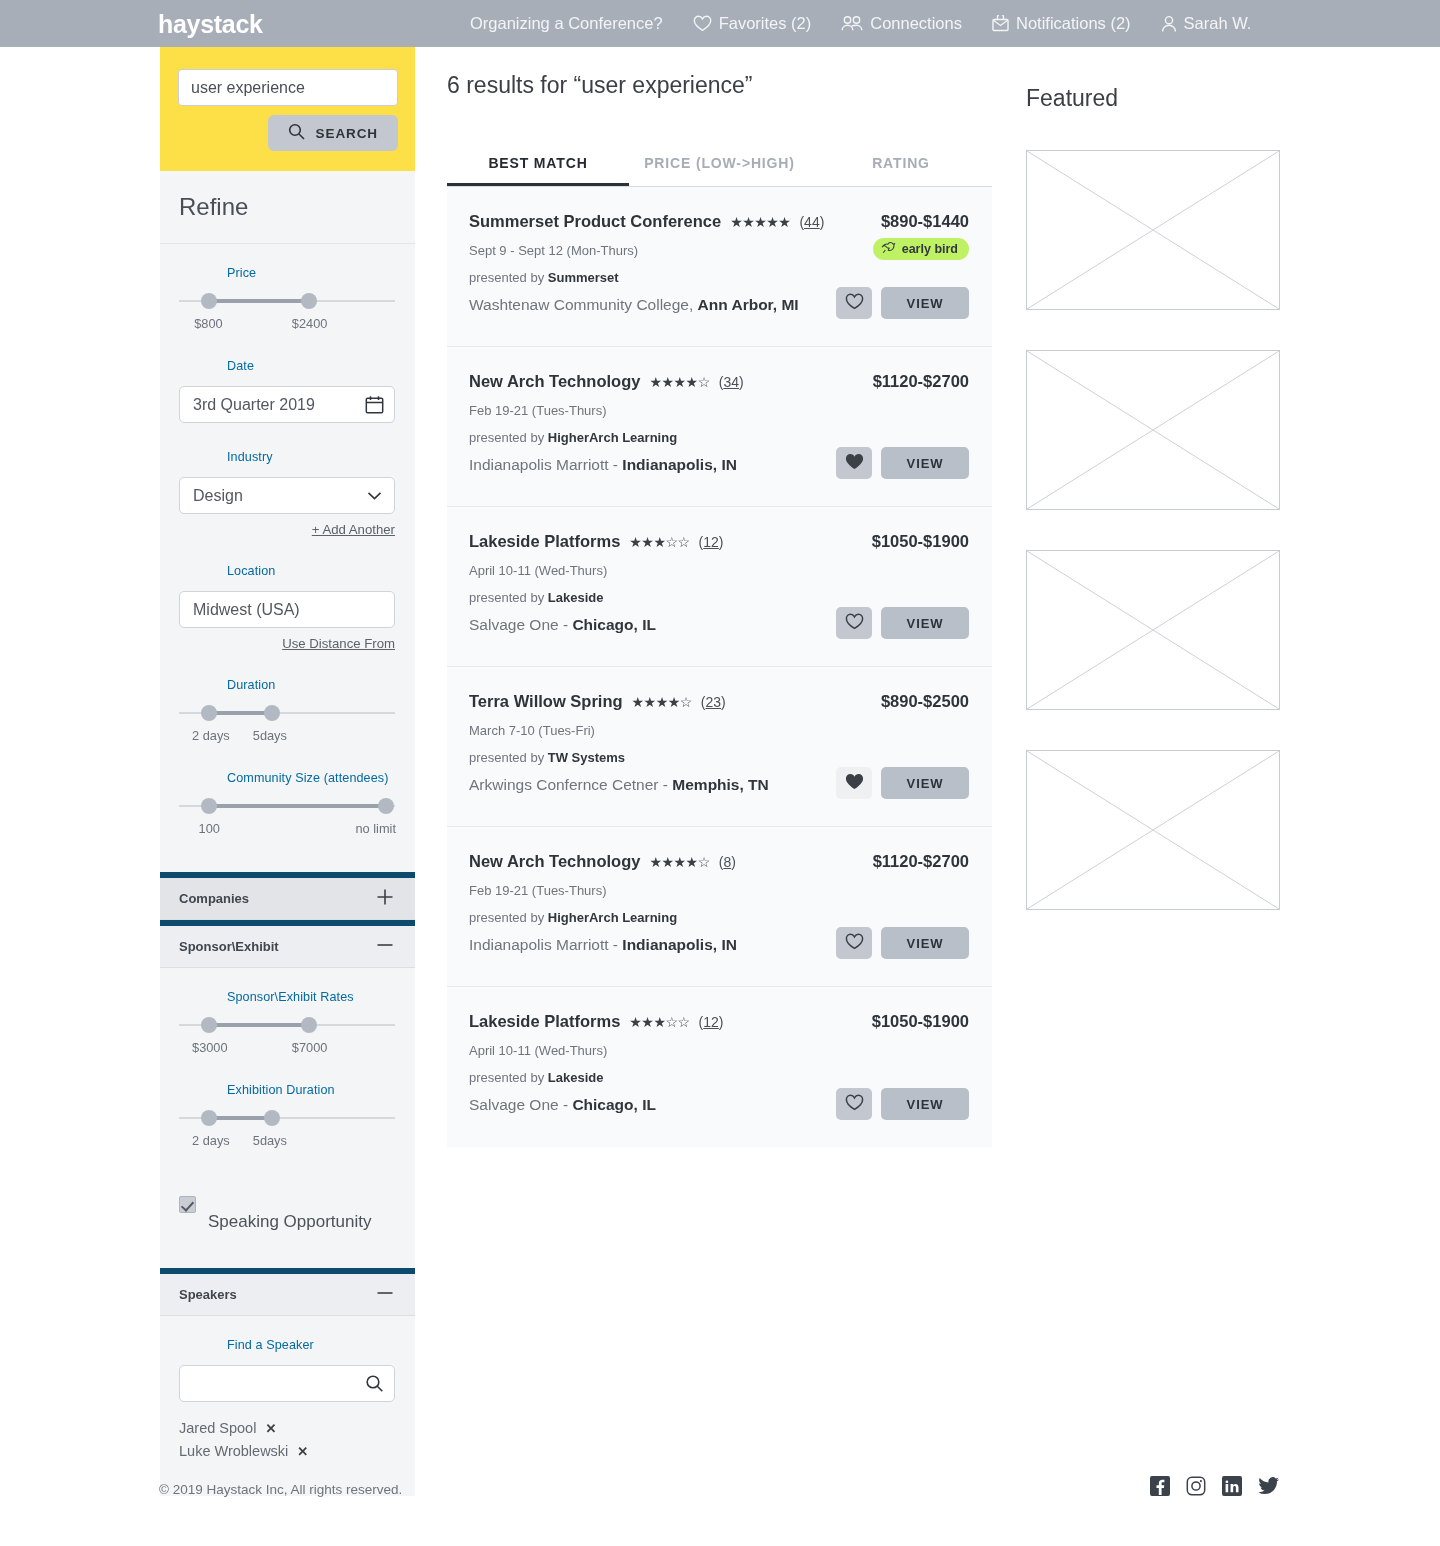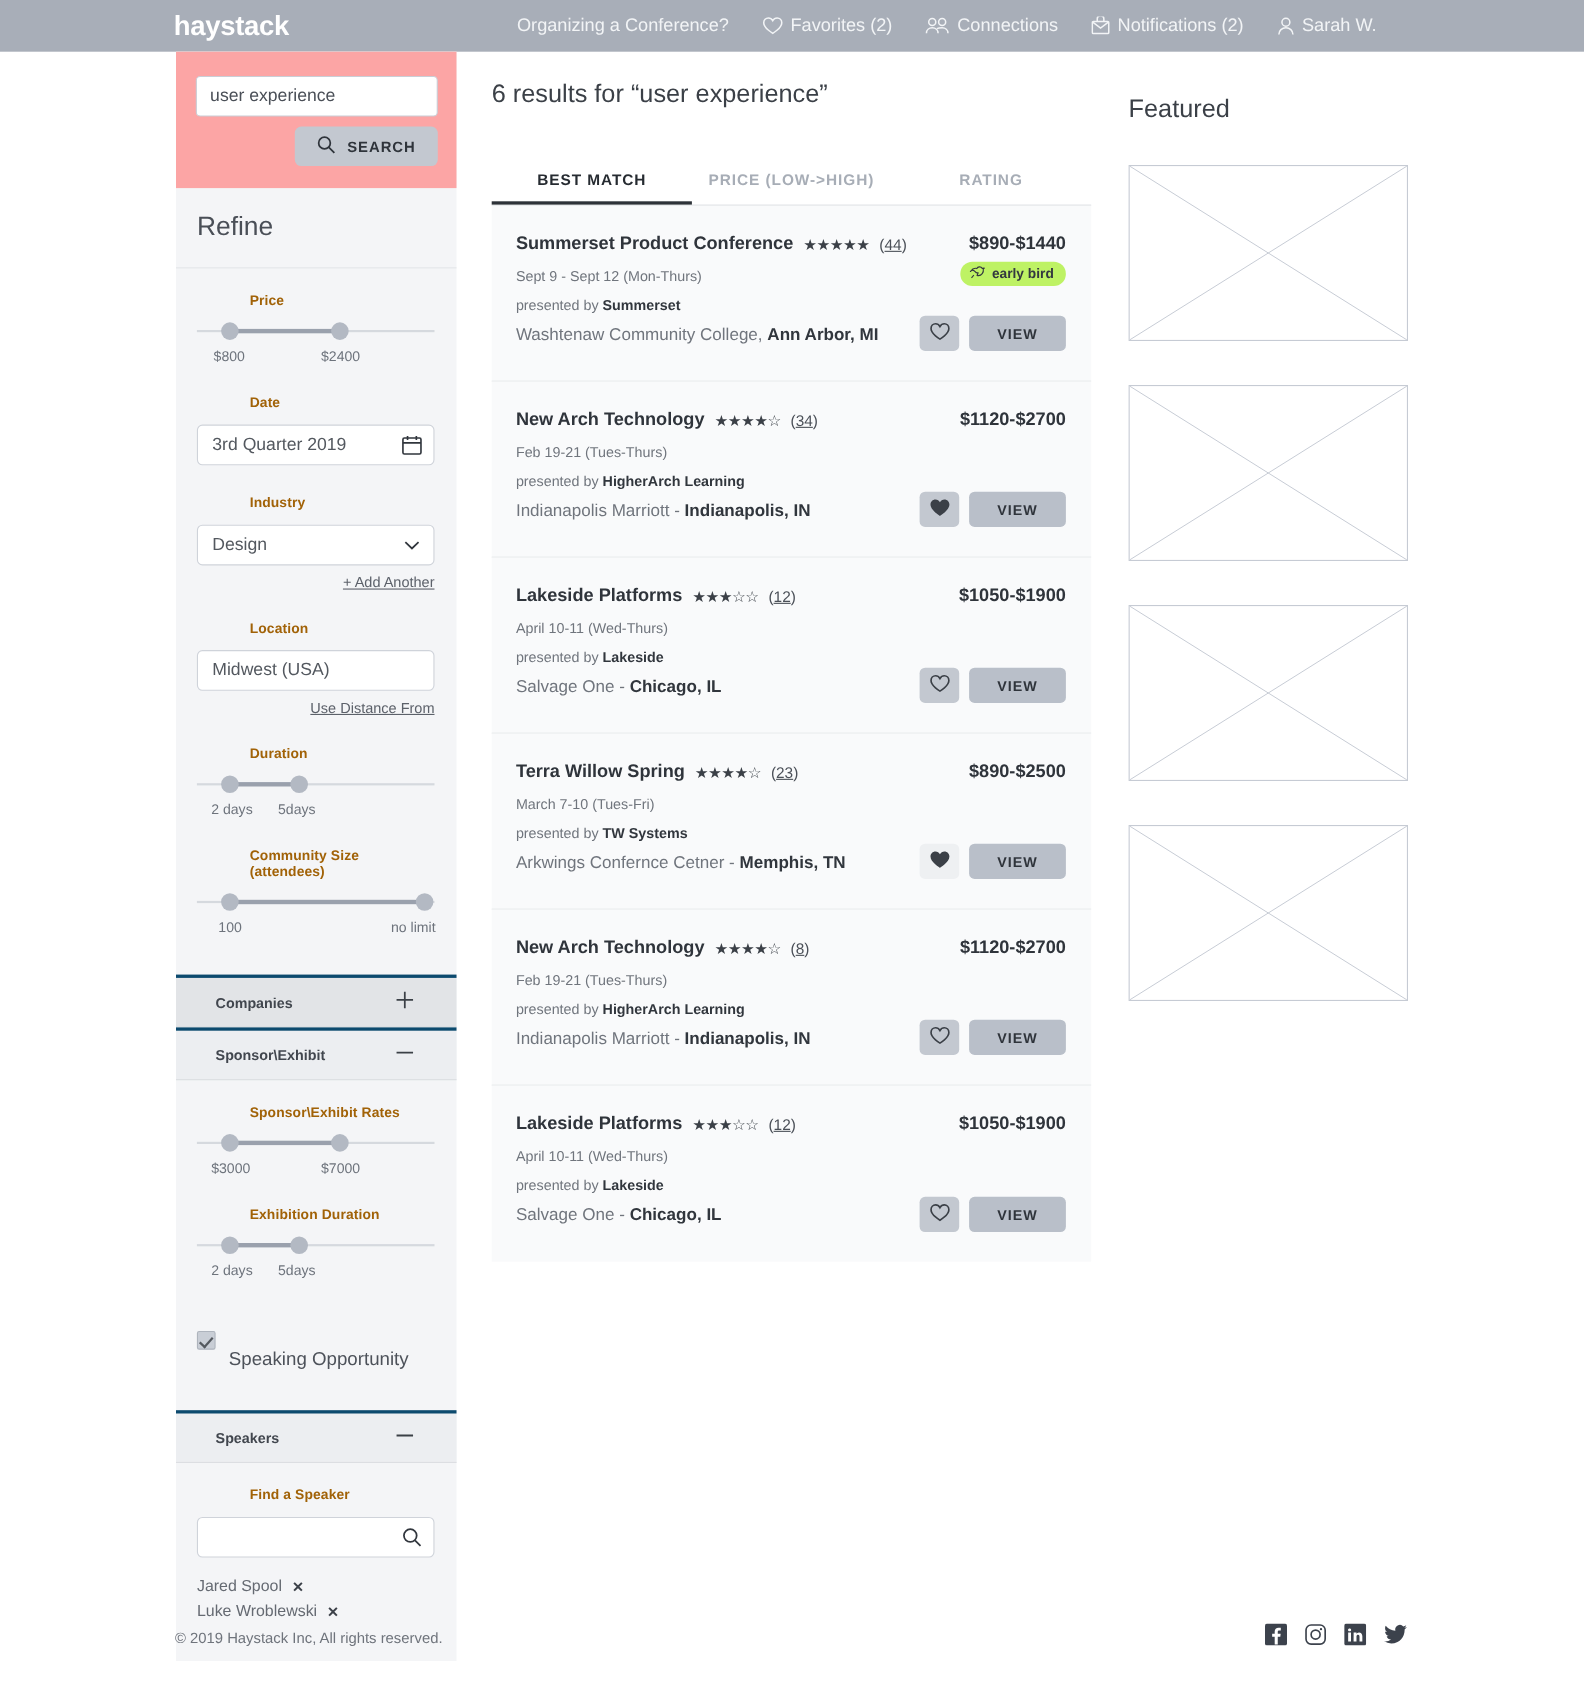--- a/index.html
+++ b/index.html
@@ -32,21 +32,21 @@
   }
   .navitem svg { display: block; }
 
   
   .sidebar {
     position: absolute; left: 160px; top: 47px;
     width: 255px; min-height: 1405px;
     background: #f4f5f7;
   }
   .search-block {
-    background: #fca5a5; padding: 22px 17px 20px 18px;
+    background: #fde047; padding: 22px 17px 20px 18px;
   }
   .search-input {
     width: 220px; height: 37px; background: #ffffff;
     border: 1px solid #c9ced6; border-radius: 4px;
     padding: 0 12px; font-size: 16px; color: #4a4f57;
     font-family: "Liberation Sans", sans-serif; outline: none;
   }
   .search-btn-row { display: flex; justify-content: flex-end; margin-top: 9px; }
   .search-btn {
     display: flex; align-items: center; gap: 11px;
@@ -55,21 +55,21 @@
     font-size: 13.5px; font-weight: 700; letter-spacing: 0.9px;
     color: #2f343b; font-family: "Liberation Sans", sans-serif;
   }
   .refine-title {
     font-size: 24px; color: #4a4f57; font-weight: 400;
     padding: 22px 0 22px 19px;
   }
   .refine-body { border-top: 1px solid #e3e5e8; padding: 22px 19px 8px 19px; }
 
   .flabel {
-    font-size: 12.6px; font-weight: 700; color: #a16207;
+    font-size: 12.6px; font-weight: 400; color: #0369a1;
     letter-spacing: 0.1px; margin-bottom: 13px; padding-left: 48px;
   }
   .fgroup { margin-bottom: 27px; }
 
   
   .slider { position: relative; height: 16px; width: 216px; }
   .slider .track {
     position: absolute; top: 7px; left: 0; right: 0; height: 2px; background: #d5d9de;
   }
   .slider .fill { position: absolute; top: 6px; height: 4px; background: #9aa1ad; }
@@ -103,23 +103,23 @@
     border-radius: 2px; position: relative; flex: none;
   }
   .checkbox:after {
     content: ""; position: absolute; left: 4px; top: 2px;
     width: 5px; height: 10px; border: solid #54595f;
     border-width: 0 2px 2px 0; transform: rotate(42deg);
   }
   .checklabel { font-size: 17px; color: #4d525a; margin-top: 36px; }
 
   .accordion {
-    background: #e2e4e7; border-top: 3px solid #0c4a6e; border-bottom: 1px solid #dcdee2;
+    background: #e2e4e7; border-top: 6px solid #0c4a6e; border-bottom: 1px solid #dcdee2;
     height: 48px; display: flex; align-items: center; justify-content: space-between;
-    padding: 0 36px; cursor: pointer; text-align: center;
+    padding: 0 19px; cursor: pointer; text-align: center;
   }
   .accordion.lighter { background: #eceef1; }
   .accordion .atitle { font-size: 13px; font-weight: 700; color: #41464e; }
   .accordion .aicon { color: #3b4047; }
   .acc-body { padding: 22px 19px 10px 19px; }
 
   .speaker-chip {
     display: flex; align-items: center; gap: 9px;
     font-size: 14.5px; color: #656a72; margin-bottom: 7px;
   }

